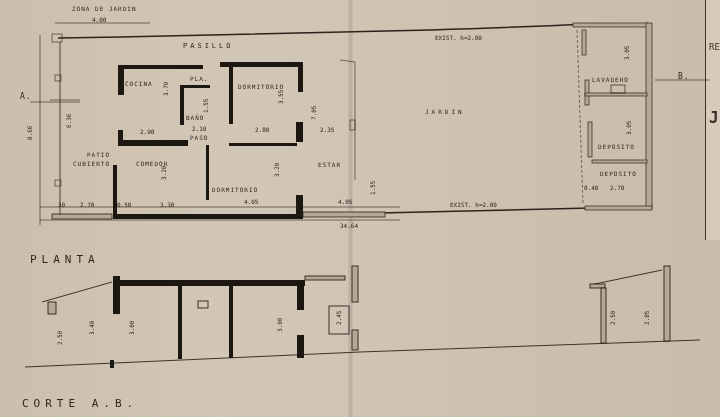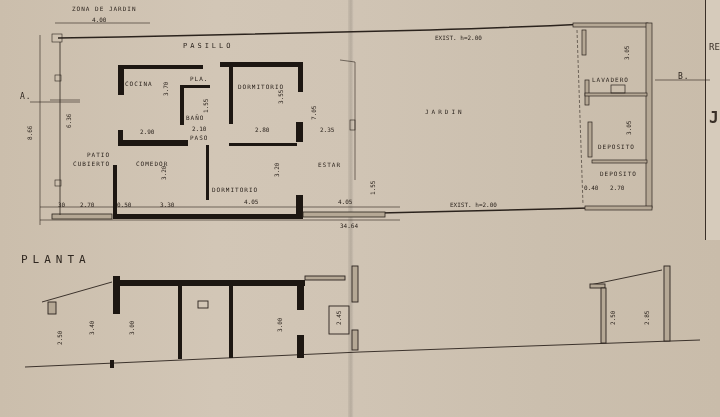--- a/index.html
+++ b/index.html
@@ -163,14 +163,15 @@
   <span class="dim" style="left:450px;top:201px;">EXIST. h=2.00</span>
 
   <span class="dim vert" style="left:56px;top:345px;">2.50</span>
   <span class="dim vert" style="left:88px;top:335px;">3.40</span>
   <span class="dim vert" style="left:128px;top:335px;">3.00</span>
   <span class="dim vert" style="left:276px;top:332px;">3.00</span>
   <span class="dim vert" style="left:335px;top:325px;">2.45</span>
   <span class="dim vert" style="left:609px;top:325px;">2.50</span>
   <span class="dim vert" style="left:643px;top:325px;">2.85</span>
 
-  <span class="lbl big" style="left:21px;top:253px;">PLANTA</span>
+  <span class="lbl big" style="left:30px;top:253px;">PLANTA</span>
+  <span class="lbl big" style="left:22px;top:397px;">CORTE A.B.</span>
 </div>
 
 </body></html>

